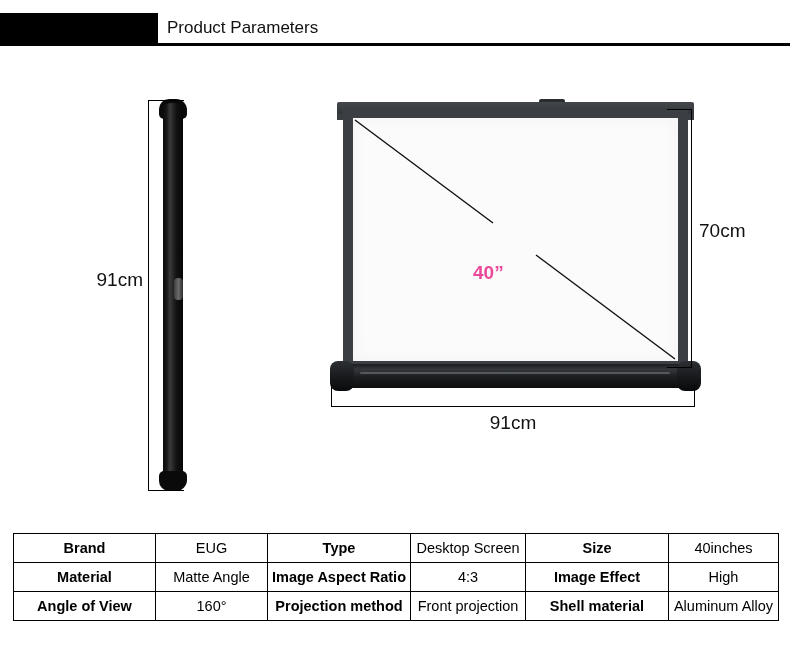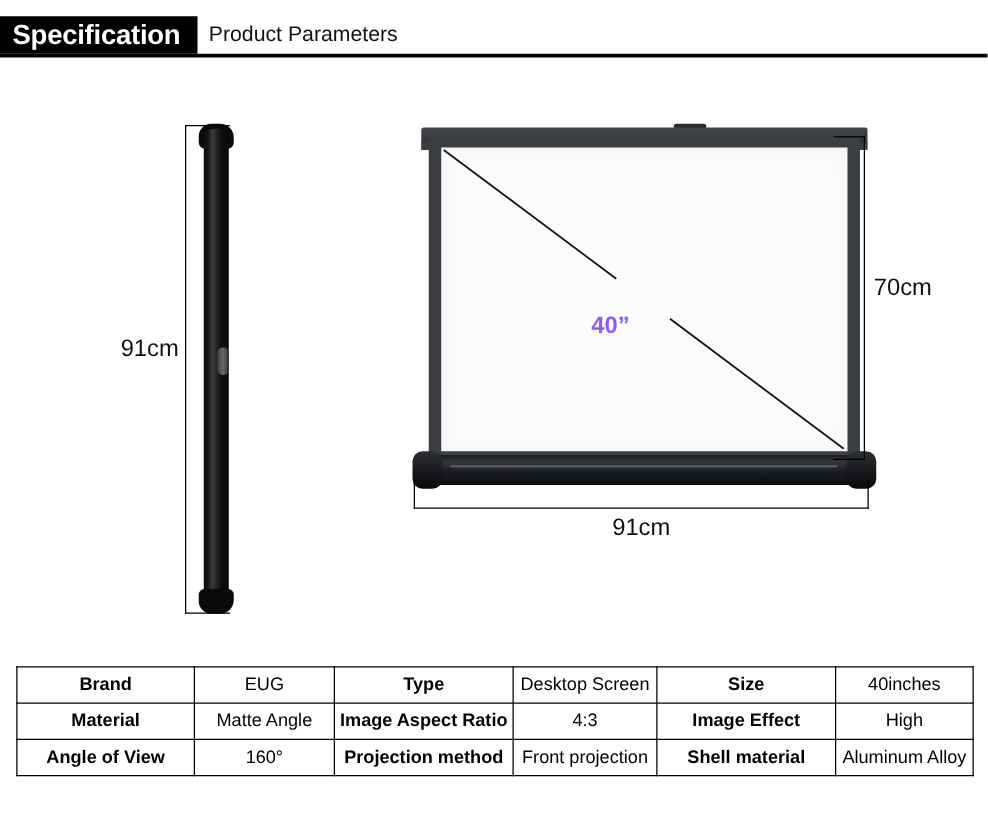--- a/index.html
+++ b/index.html
@@ -223,24 +223,24 @@
   #screen-diagonal-svg {
     position: absolute;
     left: 28px;
     top: 66px;
     width: 325px;
     height: 243px;
   }
   #screen-diag-label {
     position: absolute;
     left: 148px;
-    top: 198px;
+    top: 210px;
     font-size: 19px;
     font-weight: bold;
-    color: #8b5cf6;
+    color: #ec4899;
     white-space: nowrap;
   }
   
   #screen-bottom-tube {
     position: absolute;
     left: 13px;
     top: 312px;
     width: 355px;
     height: 24px;
     background: linear-gradient(to bottom,
@@ -379,21 +379,20 @@
   col.c3 { width: 143px; }
   col.c4 { width: 115px; }
   col.c5 { width: 143px; }
   col.c6 { width: 110px; }
 </style>
 </head>
 <body>
 
 <div id="header">
   <div id="header-black-block"></div>
-  <div id="header-spec-title">Specification</div>
   <div id="header-sub-title">Product Parameters</div>
   <div id="header-rule"></div>
 </div>
 
 <div id="illustration">
 
   <div id="side-view-group">
     <div id="side-view-cap-top"></div>
     <div id="side-view-body"></div>
     <div id="side-view-knob"></div>

